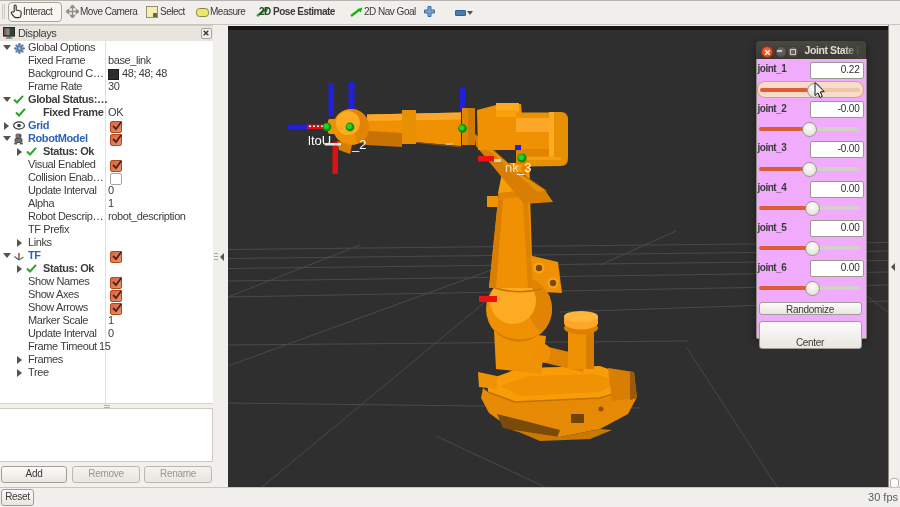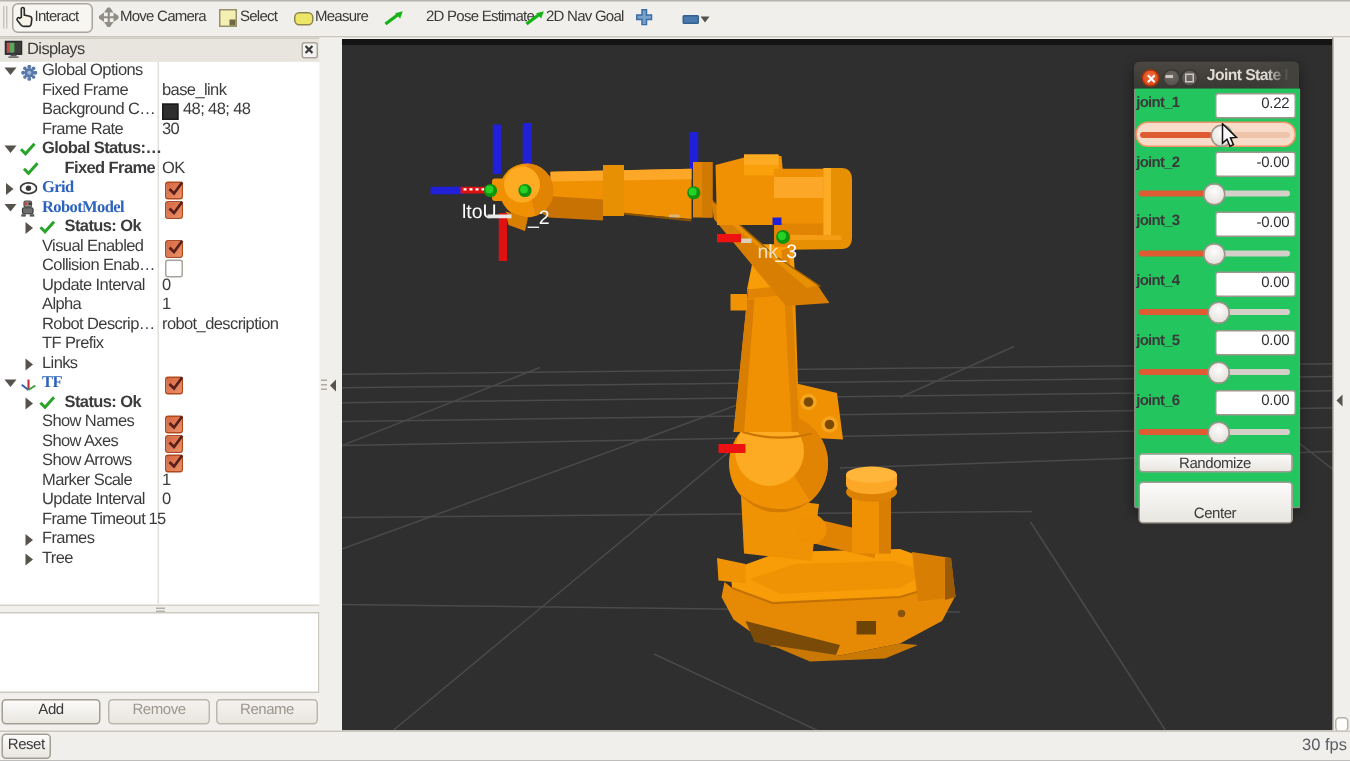--- a/index.html
+++ b/index.html
@@ -1,20 +1,20 @@
 <!DOCTYPE html>
 <html><head>
 <meta charset="utf-8">
 <style>
   html,body{margin:0;padding:0;}
   #app{position:relative;width:900px;height:507px;background:#f2f0ec;font-family:"Liberation Sans",sans-serif;overflow:hidden;}
   .abs{position:absolute;}
   .t11{font-size:11px;letter-spacing:-0.4px;color:#3c3c3c;line-height:13px;white-space:nowrap;}
   .bold{font-weight:bold;}
-  .blue{color:#2d63bd;font-weight:bold;font-family:Liberation Serif, serif;}
+  .blue{color:#2d63bd;font-weight:bold;}
   .chk{position:absolute;width:10px;height:10px;border:1px solid #b04a1e;border-radius:2px;background:linear-gradient(135deg,#d96540,#ea9168);}
   .chk svg{position:absolute;left:0px;top:-2px;}
   .unchk{position:absolute;width:10px;height:10px;border:1px solid #a8a39b;border-radius:2px;background:#fff;}
   .arr-d{position:absolute;width:0;height:0;border-left:4px solid transparent;border-right:4px solid transparent;border-top:5px solid #56534d;}
   .arr-r{position:absolute;width:0;height:0;border-top:4px solid transparent;border-bottom:4px solid transparent;border-left:5px solid #56534d;}
   .tbtxt{font-size:10px;letter-spacing:-0.5px;color:#3a3a3a;white-space:nowrap;}
   .btn{position:absolute;border:1px solid #a29d94;border-radius:3px;background:linear-gradient(#fcfbfa,#e9e6e0);font-size:10px;letter-spacing:-0.3px;color:#3a3a3a;text-align:center;}
   .btn.dis{color:#9b968e;border-color:#bcb7ae;background:linear-gradient(#f4f2ef,#e9e6e0);}
   .jlabel{position:absolute;font-size:10px;letter-spacing:-0.5px;font-weight:bold;color:#3a3a3a;}
   .jinput{position:absolute;width:49px;height:14px;background:#fff;border:1px solid #9d978d;border-radius:2px;font-size:10px;letter-spacing:-0.2px;color:#2f2f2f;text-align:right;padding:1px 3px 0 0;}
@@ -51,21 +51,21 @@
   <div class="abs" style="left:153px;top:13px;width:4px;height:4px;background:#6e6844;"></div>
   <div class="abs tbtxt" style="left:160px;top:6px;">Select</div>
 
   <div class="abs" style="left:196px;top:8px;width:11px;height:7px;background:#ede669;border:1px solid #8d854f;border-radius:3.5px;"></div>
   <div class="abs tbtxt" style="left:210px;top:6px;">Measure</div>
 
   <svg class="abs" style="left:256px;top:7px;" width="13" height="10" viewBox="0 0 13 10">
     <line x1="1" y1="9" x2="9" y2="3" stroke="#14b314" stroke-width="2.2"></line>
     <path d="M12.5 0.5 L10.8 5.4 L7.4 1.9 Z" fill="#14b314"></path>
   </svg>
-  <div class="abs tbtxt" style="left:284px;top:6px;">2D Pose Estimate</div>
+  <div class="abs tbtxt" style="left:259px;top:6px;font-weight:bold;">2D Pose Estimate</div>
 
   <svg class="abs" style="left:350px;top:7px;" width="13" height="10" viewBox="0 0 13 10">
     <line x1="1" y1="9" x2="9" y2="3" stroke="#14b314" stroke-width="2.2"></line>
     <path d="M12.5 0.5 L10.8 5.4 L7.4 1.9 Z" fill="#14b314"></path>
   </svg>
   <div class="abs tbtxt" style="left:364px;top:6px;">2D Nav Goal</div>
 
   <svg class="abs" style="left:424px;top:6px;" width="11" height="11" viewBox="0 0 11 11">
     <path d="M4 0.5 h3 v3.5 h3.5 v3 h-3.5 v3.5 h-3 v-3.5 h-3.5 v-3 h3.5 Z" fill="#7aa0cc" stroke="#3a6ea5" stroke-width="1"></path>
   </svg>
@@ -423,21 +423,21 @@
 
     <div class="abs" style="left:5.5px;top:4.5px;width:10px;height:10px;border-radius:50%;background:radial-gradient(circle at 50% 35%,#f4683c,#d8420f);border:1px solid #a53208;"></div>
     <svg class="abs" style="left:8.5px;top:7.5px;" width="7" height="7" viewBox="0 0 7 7">
         <path d="M1.2 1.2 L5.8 5.8 M5.8 1.2 L1.2 5.8" stroke="#fff" stroke-width="1.4"></path>
       </svg>
     <div class="abs" style="left:19px;top:4.5px;width:10px;height:10px;border-radius:50%;background:radial-gradient(circle at 50% 35%,#6e6a63,#504d47);border:1px solid #3a3834;"></div>
     <div class="abs" style="left:21.5px;top:9.2px;width:5px;height:1.6px;background:#ccc8c0;"></div>
     <div class="abs" style="left:31.5px;top:4.5px;width:10px;height:10px;border-radius:50%;background:radial-gradient(circle at 50% 35%,#6e6a63,#504d47);border:1px solid #3a3834;"></div>
     <div class="abs" style="left:34.5px;top:7.5px;width:4px;height:4px;border:1.2px solid #ccc8c0;"></div>
 
-    <div class="abs" style="left:0;top:17.5px;width:109px;height:279.5px;background:#22c55e;border:1px solid #8f8a82;border-top:none;border-radius:0 0 2px 2px;">
+    <div class="abs" style="left:0;top:17.5px;width:109px;height:279.5px;background:#f0abfc;border:1px solid #8f8a82;border-top:none;border-radius:0 0 2px 2px;">
       <div class="jlabel" style="left:1px;top:4.5px;">joint_1</div>
       <div class="jinput" style="left:53px;top:3px;">0.22</div>
 
       <div class="abs" style="left:0.5px;top:22.5px;width:105px;height:15px;background:#f7dcc9;border:1px solid #ef9469;border-radius:8px;"></div>
       <div class="track" style="left:3px;top:29px;width:48px;background:#de5b33;"></div>
       <div class="track" style="left:51px;top:29px;width:52px;background:#eec4ab;"></div>
       <div class="handle" style="left:50px;top:24px;"></div>
 
       <svg class="abs" style="left:57px;top:23px;z-index:5;" width="12" height="18" viewBox="0 0 12 18">
         <path d="M1 0.5 L1 13.5 L4 10.8 L6 15.5 L8.3 14.4 L6.3 9.9 L10.3 9.6 Z" fill="#f8f8f8" stroke="#111" stroke-width="1"></path>

